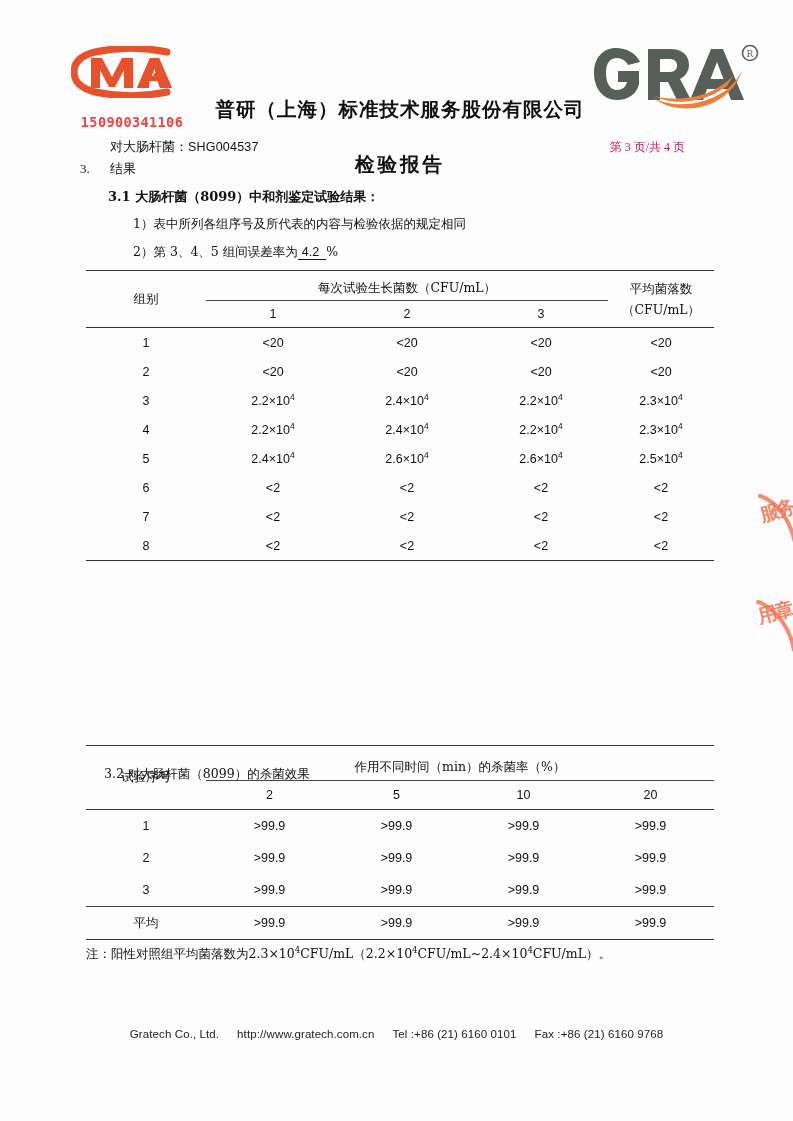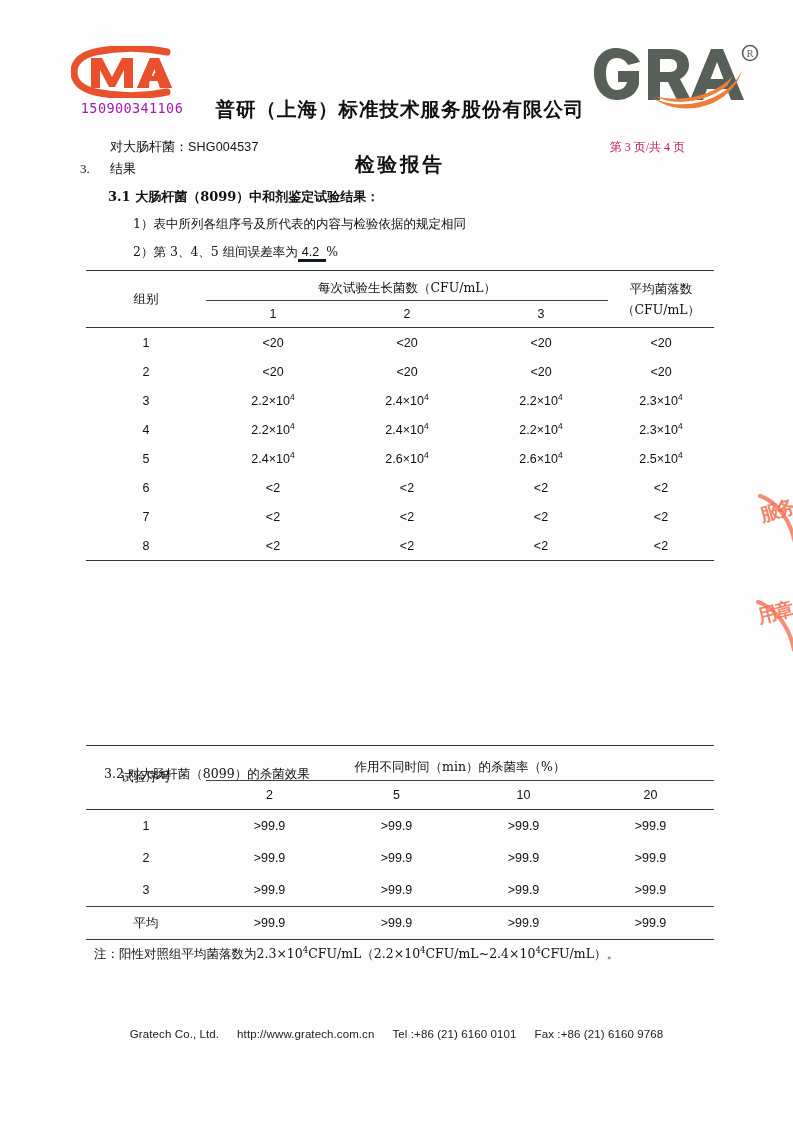--- a/index.html
+++ b/index.html
@@ -35,24 +35,24 @@
   .cma-shield {
     position: relative;
     width: 122px;
     height: 52px;
     margin: 0 auto;
   }
   .cma-shield svg { display: block; }
   .cma-number {
     font-family: "DejaVu Sans Mono", monospace;
     font-size: 13.5px;
-    font-weight: normal;
+    font-weight: bold;
     letter-spacing: 0.4px;
-    color: #a21caf;
-    margin-top: 2px;
+    color: #ef4444;
+    margin-top: 16px;
   }
   .title-block {
     position: absolute;
     left: 190px; top: 68px;
     width: 420px;
     text-align: center;
   }
   .title-line {
     font-family: "DejaVu Serif", "Liberation Serif", serif;
     font-weight: bold;
@@ -113,21 +113,21 @@
     color: #111;
     white-space: nowrap;
   }
   .lvl1 { position: absolute; left: 80px; top: 0px; font-family: Liberation Serif, serif; }
   .lvl1 .num { display: inline-block; width: 30px; }
   .lvl2 { position: absolute; left: 108px; top: 28px; font-weight: bold; }
   .lvl3a { position: absolute; left: 133px; top: 56px; font-size: 12.5px; text-align: right; }
   .lvl3b { position: absolute; left: 133px; top: 84px; font-size: 12.5px; }
   .blank-val {
     display: inline-block;
-    border-bottom: 3px solid #0f172a;
+    border-bottom: 1px solid #0f172a;
     padding: 0 7px 0 4px;
     font-family: "Liberation Sans", sans-serif;
     font-size: 12.5px;
   }
 
   
   .tbl {
     position: absolute;
     left: 86px;
     width: 628px;
@@ -175,21 +175,21 @@
     white-space: nowrap;
     margin-top: 44px;
   }
 
   #table2 { top: 585px; }
   #table2 .c-seq { width: 120px; }
   #table2 .c-t { width: 127px; }
 
   .notes {
     position: absolute;
-    left: 94px;
+    left: 86px;
     top: 778px;
     width: 640px;
     font-family: "DejaVu Serif", "Liberation Serif", serif;
     font-size: 12.5px;
     color: #111;
     line-height: 25px;
   }
   .notes .ln2 { padding-left: 22px; }
   .notes sup { font-size: 8.5px; }
 

